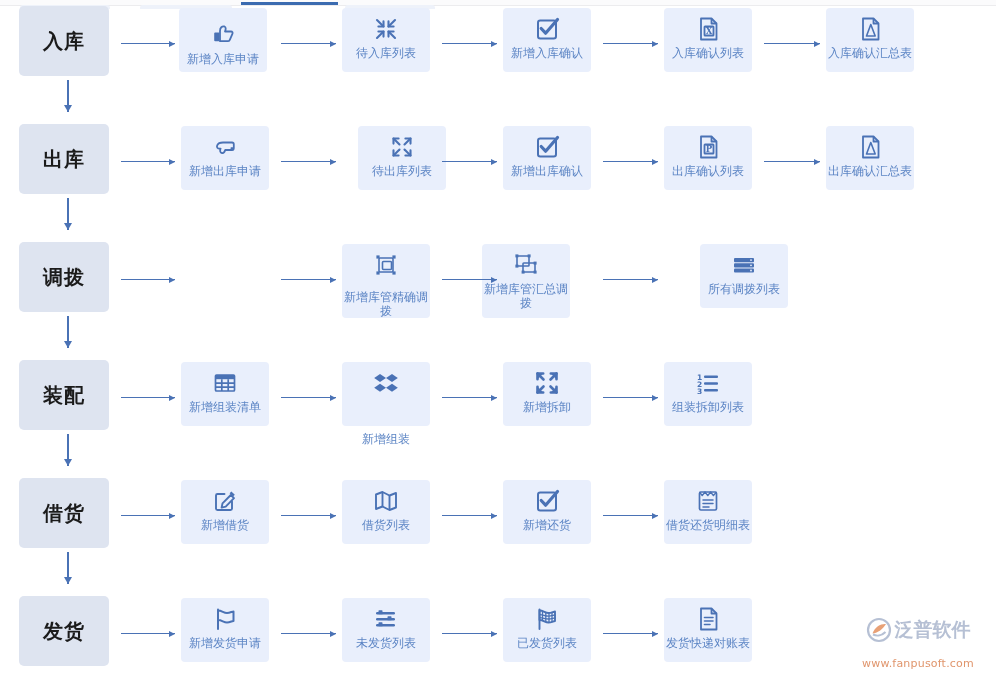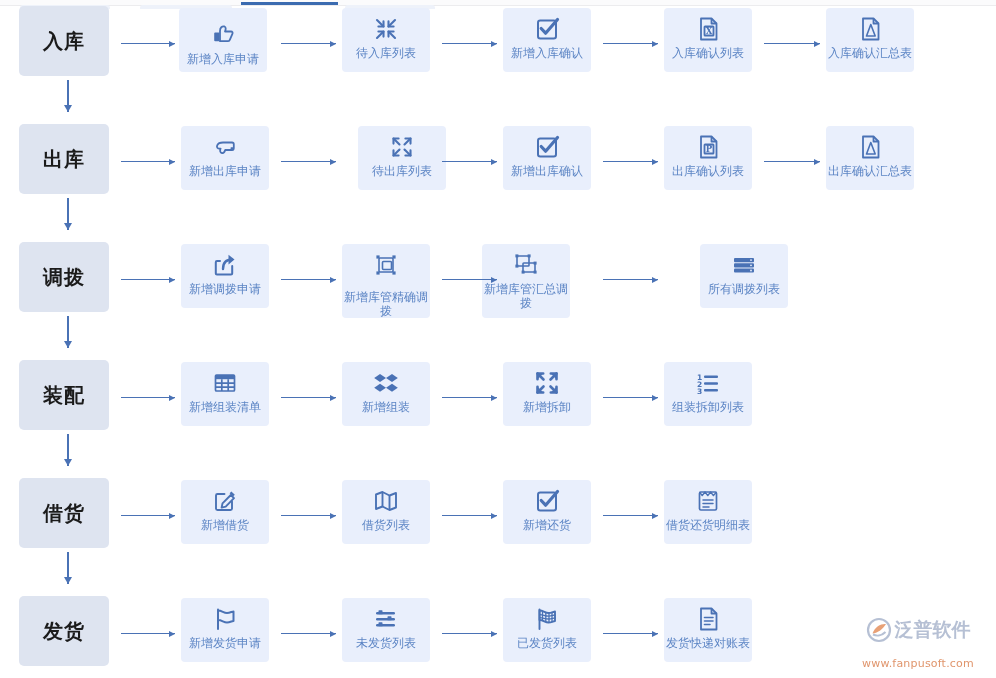--- a/index.html
+++ b/index.html
@@ -360,30 +360,20 @@
         </div>
         <div class="v-arrow" style="top: 80px; height: 32px;">
           <span class="shaft"></span>
           <span class="head"></span>
         </div>
       </div>
       <div class="row" style="top: 236px;">
         <div class="cat-box">
           <span class="cat-label">调拨</span>
         </div>
-        <div class="node" style="left: 181px;">
-          <span class="node-icon">
-            <svg width="28" height="28" viewBox="0 0 28 28" fill="none" stroke="currentColor" stroke-width="2" stroke-linejoin="round" stroke-linecap="round">
-              <path d="M9 10 L6 10 C5.2 10 4.8 10.5 4.8 11.2 L4.8 22.5 C4.8 23.2 5.2 23.6 6 23.6 L20 23.6 C20.8 23.6 21.2 23.2 21.2 22.5 L21.2 15"></path>
-              <path d="M12 18 C12 11 16 8.5 21 8.5" stroke-width="2.4"></path>
-              <path d="M17.5 3.8 L23.5 8.6 L17.5 13.4 Z" fill="currentColor" stroke="none"></path>
-            </svg>
-          </span>
-          <span class="node-label">新增调拨申请</span>
-        </div>
         <div class="h-arrow" style="left: 121px; width: 54px;">
           <span class="shaft"></span>
           <span class="head"></span>
         </div>
         <div class="node tall" style="left: 342px; justify-content: space-between;">
           <span class="node-icon">
             <svg width="28" height="28" viewBox="0 0 28 28" fill="none" stroke="currentColor" stroke-width="1.6">
               <rect x="7" y="7" width="14" height="14" rx="1"></rect>
               <rect x="10.5" y="10.5" width="9" height="8" rx="1"></rect>
               <rect x="4.4" y="4.4" width="3.2" height="3.2" fill="currentColor" stroke="none"></rect>
@@ -450,21 +440,21 @@
               <rect x="4.5" y="6" width="19" height="4.2" fill="currentColor" stroke="none"></rect>
               <path d="M4.5 14.2 H23.5 M4.5 18.2 H23.5 M10.8 10.2 V22 M17.2 10.2 V22"></path>
             </svg>
           </span>
           <span class="node-label">新增组装清单</span>
         </div>
         <div class="h-arrow" style="left: 121px; width: 54px;">
           <span class="shaft"></span>
           <span class="head"></span>
         </div>
-        <div class="node" style="left: 342px;">
+        <div class="node" style="left: 342px; gap: 32px;">
           <span class="node-icon">
             <svg width="28" height="28" viewBox="0 0 28 28" fill="currentColor">
               <path d="M8 5 L14 9 L8 13 L2.2 9 Z"></path>
               <path d="M20 5 L25.8 9 L20 13 L14 9 Z"></path>
               <path d="M8 14.8 L14 18.8 L8 22.8 L2.2 18.8 Z"></path>
               <path d="M20 14.8 L25.8 18.8 L20 22.8 L14 18.8 Z"></path>
             </svg>
           </span>
           <span class="node-label">新增组装</span>
         </div>

